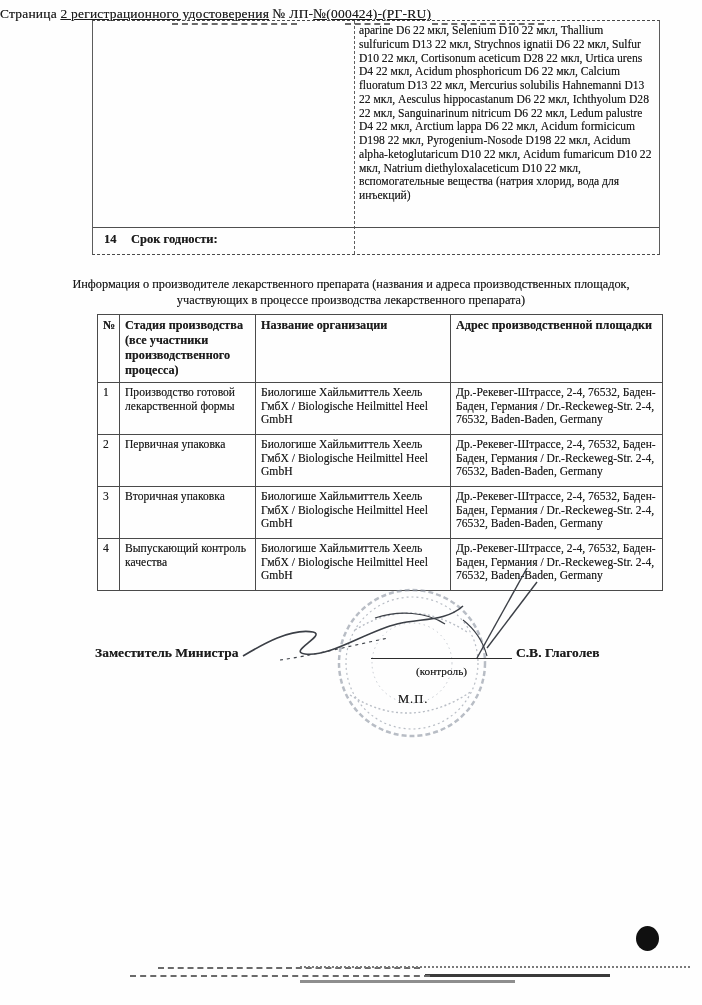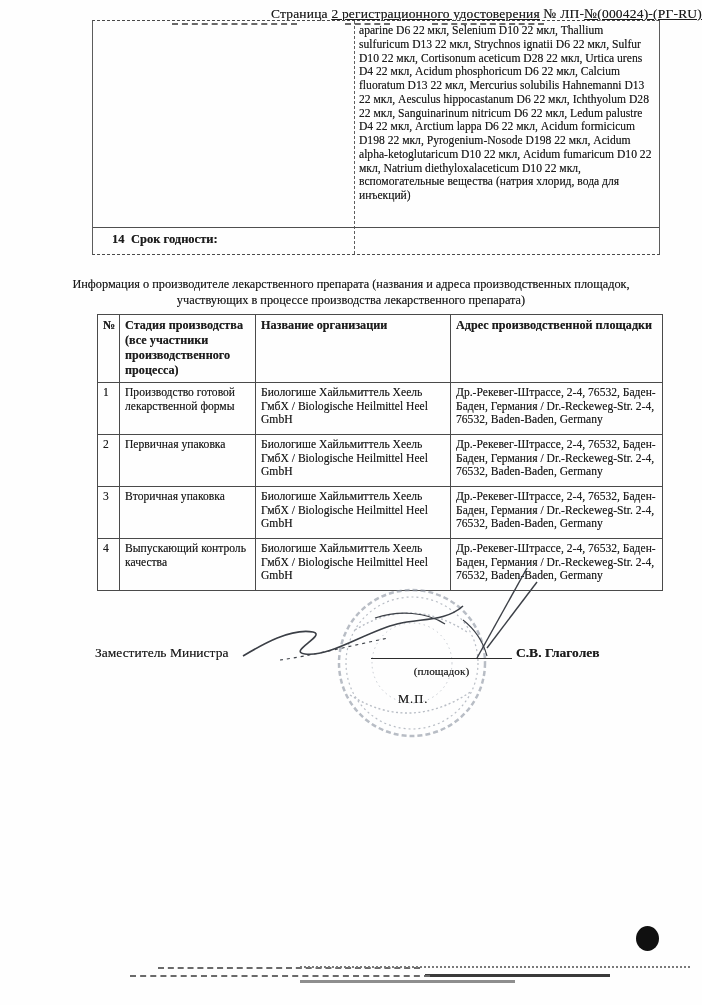--- a/index.html
+++ b/index.html
@@ -4,42 +4,42 @@
 <style>
   html,body{margin:0;padding:0;}
   body{
     width:702px;height:1005px;position:relative;background:#fefefe;
     font-family:"Liberation Serif","DejaVu Serif",serif;
     color:#1c1c1c;overflow:hidden;
   }
   .scan-text{text-shadow:0 0 .5px rgba(20,20,20,.55);}
   
   #doc-header{
-    position:absolute;top:6px;left:0;width:100%;text-align:right;
+    position:absolute;top:6px;left:0;width:100%;text-align:left;
     font-size:13.5px;letter-spacing:.2px;
   }
   #doc-header .u{text-decoration:underline;}
   .smudge{position:absolute;background:transparent;}
   .smudge.dash{border-top:2px dashed #6a6a6a;}
   .smudge.dot{border-top:2px dotted #7a7a7a;}
   .smudge.solid{background:#3a3a3a;}
   .smudge.light{background:#8e8e8e;}
   
   #table1{
     position:absolute;left:92px;top:20px;width:566px;height:233px;
     border:1px solid #5d5d5d;border-top:1px dashed #4a4a4a;border-bottom:1px dashed #4a4a4a;
   }
   #table1 .divider-v{position:absolute;left:261px;top:0;bottom:0;width:0;border-left:1px dashed #5d5d5d;}
   #table1 .row-sep{position:absolute;left:0;right:0;top:206px;height:0;border-top:1px solid #4f4f4f;}
   #ingredients-cell{
     position:absolute;left:266px;top:3px;width:294px;
     font-size:11.6px;line-height:13.75px;text-align:left;
   }
   #row14{position:absolute;left:0;right:0;top:207px;height:25px;font-size:12.5px;font-weight:bold;}
-  #row14 .num{position:absolute;left:11px;top:4px;margin-left:8px;}
+  #row14 .num{position:absolute;left:11px;top:4px;}
   #row14 .label{position:absolute;left:38px;top:4px;text-align:center;}
   #row14 .value{position:absolute;left:261px;width:305px;top:4px;text-align:center;font-weight:normal;}
   
   #info-paragraph{
     position:absolute;left:71px;top:277px;width:560px;text-align:center;
     font-size:12.3px;line-height:15.5px;
   }
   
   #table2{
     position:absolute;left:97px;top:314px;width:565px;
@@ -50,21 +50,21 @@
     border:1px solid #4a4a4a;vertical-align:top;padding:3px 4px 4px 5px;text-align:left;
   }
   #table2 th{font-size:12.2px;line-height:15px;font-weight:bold;}
   #table2 col.c-num{width:22px;}
   #table2 col.c-stage{width:136px;}
   #table2 col.c-org{width:195px;}
   #table2 col.c-addr{width:212px;}
   #table2 tr.hdr th{height:60px;}
   #table2 tr.data td{height:44px;}
   
-  #sig-title{position:absolute;left:95px;top:645px;font-size:13.5px;font-weight:normal;}
+  #sig-title{position:absolute;left:95px;top:645px;font-size:13.5px;font-weight:bold;}
   #sig-name{position:absolute;left:516px;top:645px;font-size:13.5px;font-weight:bold;}
   #sig-line{position:absolute;left:371px;top:658px;width:141px;height:0;border-top:1.6px solid #2b2b2b;}
   #sig-caption{position:absolute;left:371px;top:665px;width:141px;text-align:center;font-size:11.3px;}
   #seal-mark{position:absolute;left:398px;top:692px;width:90px;font-size:12.5px;letter-spacing:1px;}
   #stamp-svg{position:absolute;left:225px;top:560px;pointer-events:none;}
   
   #punch-dot{position:absolute;left:636px;top:926px;width:23px;height:25px;border-radius:50%;background:#101010;}
 </style>
 </head>
 <body>
@@ -148,21 +148,21 @@
   <g stroke="#3b3f46" fill="none" stroke-width="1.4">
     <path d="M302 8 L 252 98"></path>
     <path d="M312 22 L 262 88"></path>
     <path d="M238 60 q 18 14 24 36" stroke-width="1.1"></path>
   </g>
 </svg>
 
 <div id="sig-title" class="scan-text">Заместитель Министра</div>
 <div id="sig-line"></div>
 <div id="sig-name" class="scan-text">С.В. Глаголев</div>
-<div id="sig-caption" class="scan-text">(площадок)</div>
+<div id="sig-caption" class="scan-text">(контроль)</div>
 <div id="seal-mark" class="scan-text">М.П.</div>
 
 <div id="punch-dot"></div>
 <div class="smudge dash" style="left:158px;top:967px;width:262px;"></div>
 <div class="smudge dot" style="left:300px;top:966px;width:390px;"></div>
 <div class="smudge solid" style="left:425px;top:974px;width:185px;height:3px;"></div>
 <div class="smudge dash" style="left:130px;top:975px;width:300px;"></div>
 <div class="smudge light" style="left:300px;top:980px;width:215px;height:3px;"></div>
 
 </body></html>

